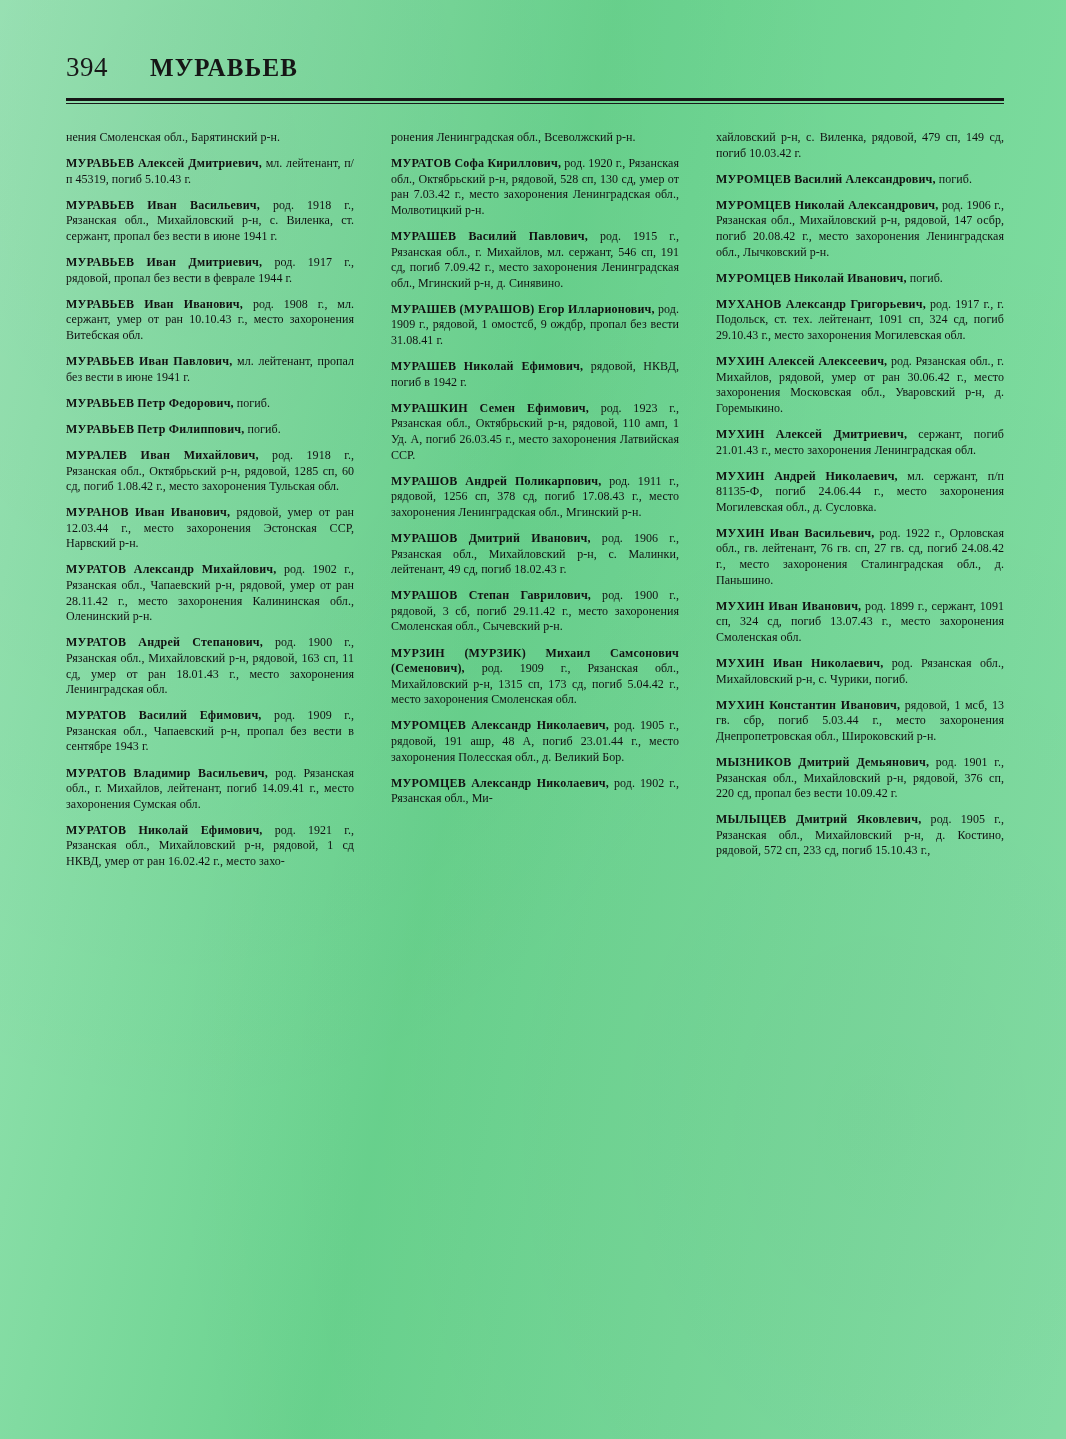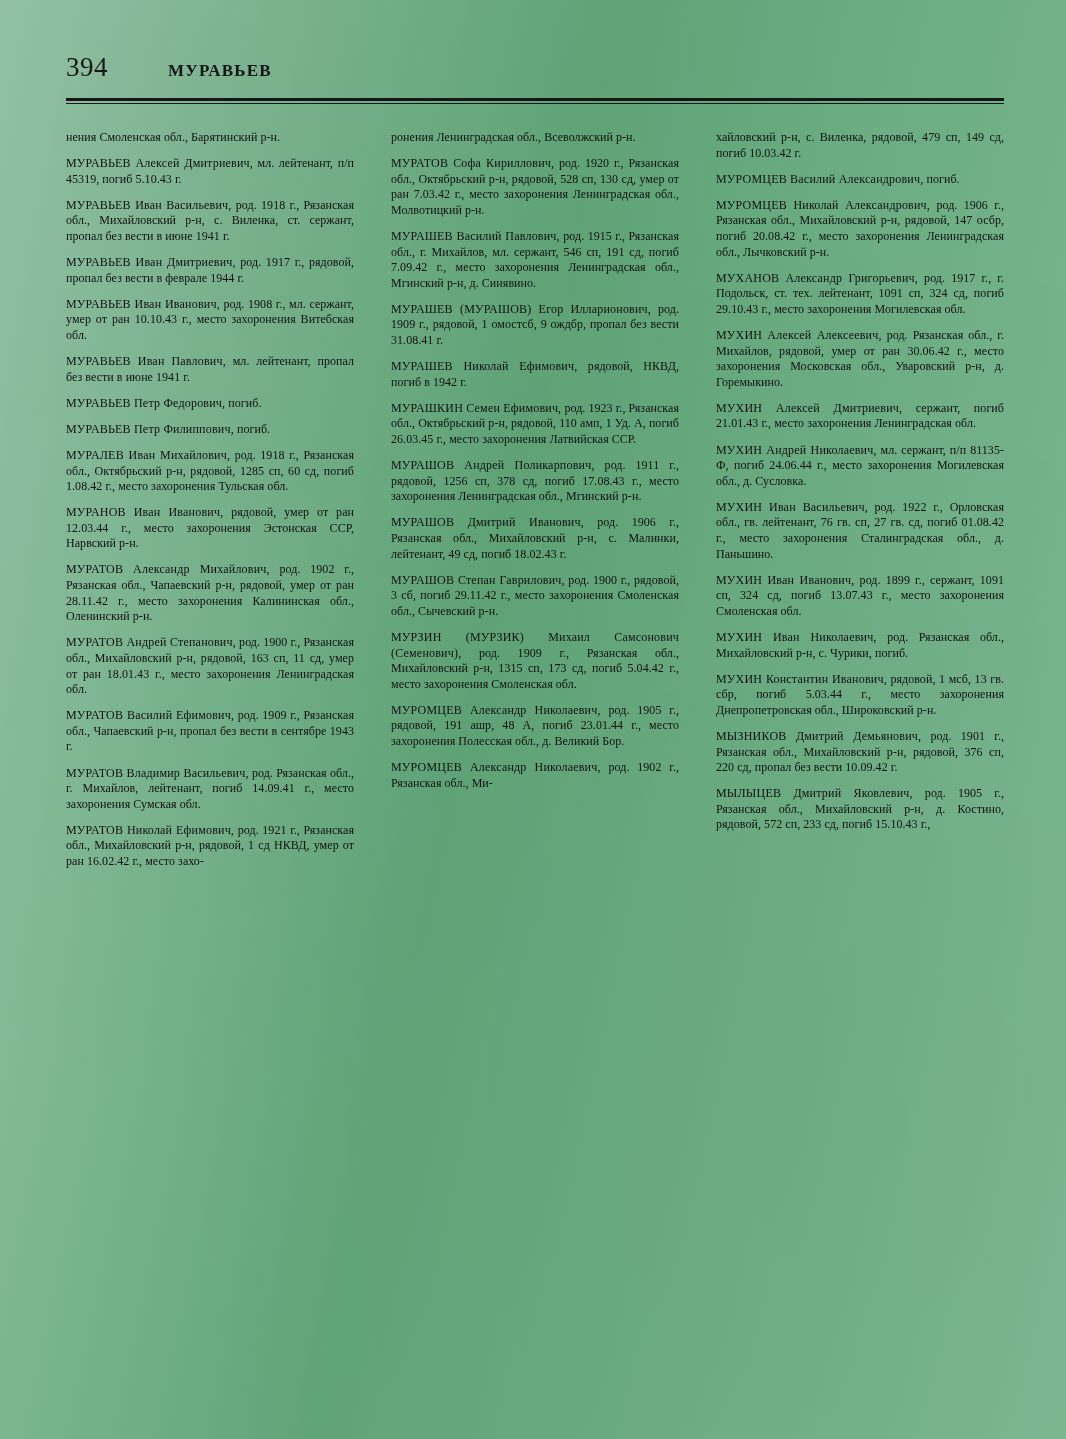--- a/index.html
+++ b/index.html
@@ -13,21 +13,21 @@
     font-family: "Liberation Serif", serif;
     color: #111;
     position: relative;
     overflow: hidden;
   }
   .page {
     position: absolute;
     left: 0; top: 0;
     width: 1066px;
     height: 1439px;
-    background: #15803d;
+    background: #22c55e;
   }
   
   .paper-noise {
     position: absolute;
     inset: 0;
     background:
       radial-gradient(ellipse at 18% 12%, rgba(0,0,0,0.035), rgba(0,0,0,0) 55%),
       radial-gradient(ellipse at 82% 78%, rgba(0,0,0,0.03), rgba(0,0,0,0) 60%),
       linear-gradient(102deg, rgba(255,255,255,0.55) 0%, rgba(236,234,229,0.35) 45%, rgba(255,255,255,0.45) 100%);
     pointer-events: none;
@@ -43,24 +43,24 @@
     align-items: baseline;
     height: 42px;
   }
   .folio {
     font-size: 27px;
     letter-spacing: 0.5px;
     font-family: "Liberation Serif", serif;
     color: #181818;
   }
   .running-head {
-    font-size: 17px;
+    font-size: 25px;
     font-weight: bold;
     letter-spacing: 1.2px;
-    margin-left: 60px;
+    margin-left: 42px;
     color: #161616;
   }
   .rule {
     margin-top: 4px;
     border-top: 3.2px solid #161616;
     width: 938px;
   }
   .rule-thin {
     margin-top: 2px;
     border-top: 1.1px solid #1a1a1a;
@@ -78,21 +78,21 @@
     line-height: 1.30;
     text-align: justify;
     text-justify: inter-word;
     hyphens: manual;
   }
   .entry {
     margin-bottom: 10.5px;
     text-indent: 0;
   }
   .entry .lemma {
-    font-weight: normal;
+    font-weight: bold;
     letter-spacing: 0.2px;
   }
   .entry.cont {
     margin-bottom: 10.5px;
   }
   .entry .txt {
     letter-spacing: 0.05px;
   }
 </style>
 </head>
@@ -140,25 +140,26 @@
           <div class="entry"><span class="lemma">МУРАШОВ Дмитрий Иванович,</span><span class="txt"> род. 1906 г., Рязанская обл., Михайловский р-н, с. Малинки, лейтенант, 49 сд, погиб 18.02.43 г.</span></div>
           <div class="entry"><span class="lemma">МУРАШОВ Степан Гаврилович,</span><span class="txt"> род. 1900 г., рядовой, 3 сб, погиб 29.11.42 г., место захоронения Смоленская обл., Сычевский р-н.</span></div>
           <div class="entry"><span class="lemma">МУРЗИН (МУРЗИК) Михаил Самсонович (Семенович),</span><span class="txt"> род. 1909 г., Рязанская обл., Михайловский р-н, 1315 сп, 173 сд, погиб 5.04.42 г., место захоронения Смоленская обл.</span></div>
           <div class="entry"><span class="lemma">МУРОМЦЕВ Александр Николаевич,</span><span class="txt"> род. 1905 г., рядовой, 191 ашр, 48 А, погиб 23.01.44 г., место захоронения Полесская обл., д. Великий Бор.</span></div>
           <div class="entry"><span class="lemma">МУРОМЦЕВ Александр Николаевич,</span><span class="txt"> род. 1902 г., Рязанская обл., Ми-</span></div>
         </div>
       <div class="col">
           <div class="entry cont"><span class="txt">хайловский р-н, с. Виленка, рядовой, 479 сп, 149 сд, погиб 10.03.42 г.</span></div>
           <div class="entry"><span class="lemma">МУРОМЦЕВ Василий Александрович,</span><span class="txt"> погиб.</span></div>
           <div class="entry"><span class="lemma">МУРОМЦЕВ Николай Александрович,</span><span class="txt"> род. 1906 г., Рязанская обл., Михайловский р-н, рядовой, 147 осбр, погиб 20.08.42 г., место захоронения Ленинградская обл., Лычковский р-н.</span></div>
+          <div class="entry"><span class="lemma">МУРОМЦЕВ Николай Иванович,</span><span class="txt"> погиб.</span></div>
           <div class="entry"><span class="lemma">МУХАНОВ Александр Григорьевич,</span><span class="txt"> род. 1917 г., г. Подольск, ст. тех. лейтенант, 1091 сп, 324 сд, погиб 29.10.43 г., место захоронения Могилевская обл.</span></div>
           <div class="entry"><span class="lemma">МУХИН Алексей Алексеевич,</span><span class="txt"> род. Рязанская обл., г. Михайлов, рядовой, умер от ран 30.06.42 г., место захоронения Московская обл., Уваровский р-н, д. Горемыкино.</span></div>
           <div class="entry"><span class="lemma">МУХИН Алексей Дмитриевич,</span><span class="txt"> сержант, погиб 21.01.43 г., место захоронения Ленинградская обл.</span></div>
           <div class="entry"><span class="lemma">МУХИН Андрей Николаевич,</span><span class="txt"> мл. сержант, п/п 81135-Ф, погиб 24.06.44 г., место захоронения Могилевская обл., д. Сусловка.</span></div>
-          <div class="entry"><span class="lemma">МУХИН Иван Васильевич,</span><span class="txt"> род. 1922 г., Орловская обл., гв. лейтенант, 76 гв. сп, 27 гв. сд, погиб 01.08.42 г., место захоронения Сталинградская обл., д. Паньшино.</span></div>
+          <div class="entry"><span class="lemma">МУХИН Иван Васильевич,</span><span class="txt"> род. 1922 г., Орловская обл., гв. лейтенант, 76 гв. сп, 27 гв. сд, погиб 24.08.42 г., место захоронения Сталинградская обл., д. Паньшино.</span></div>
           <div class="entry"><span class="lemma">МУХИН Иван Иванович,</span><span class="txt"> род. 1899 г., сержант, 1091 сп, 324 сд, погиб 13.07.43 г., место захоронения Смоленская обл.</span></div>
           <div class="entry"><span class="lemma">МУХИН Иван Николаевич,</span><span class="txt"> род. Рязанская обл., Михайловский р-н, с. Чурики, погиб.</span></div>
           <div class="entry"><span class="lemma">МУХИН Константин Иванович,</span><span class="txt"> рядовой, 1 мсб, 13 гв. сбр, погиб 5.03.44 г., место захоронения Днепропетровская обл., Широковский р-н.</span></div>
           <div class="entry"><span class="lemma">МЫЗНИКОВ Дмитрий Демьянович,</span><span class="txt"> род. 1901 г., Рязанская обл., Михайловский р-н, рядовой, 376 сп, 220 сд, пропал без вести 10.09.42 г.</span></div>
           <div class="entry"><span class="lemma">МЫЛЫЦЕВ Дмитрий Яковлевич,</span><span class="txt"> род. 1905 г., Рязанская обл., Михайловский р-н, д. Костино, рядовой, 572 сп, 233 сд, погиб 15.10.43 г.,</span></div>
         </div>
     </div>
 
   </div>
 </div>

